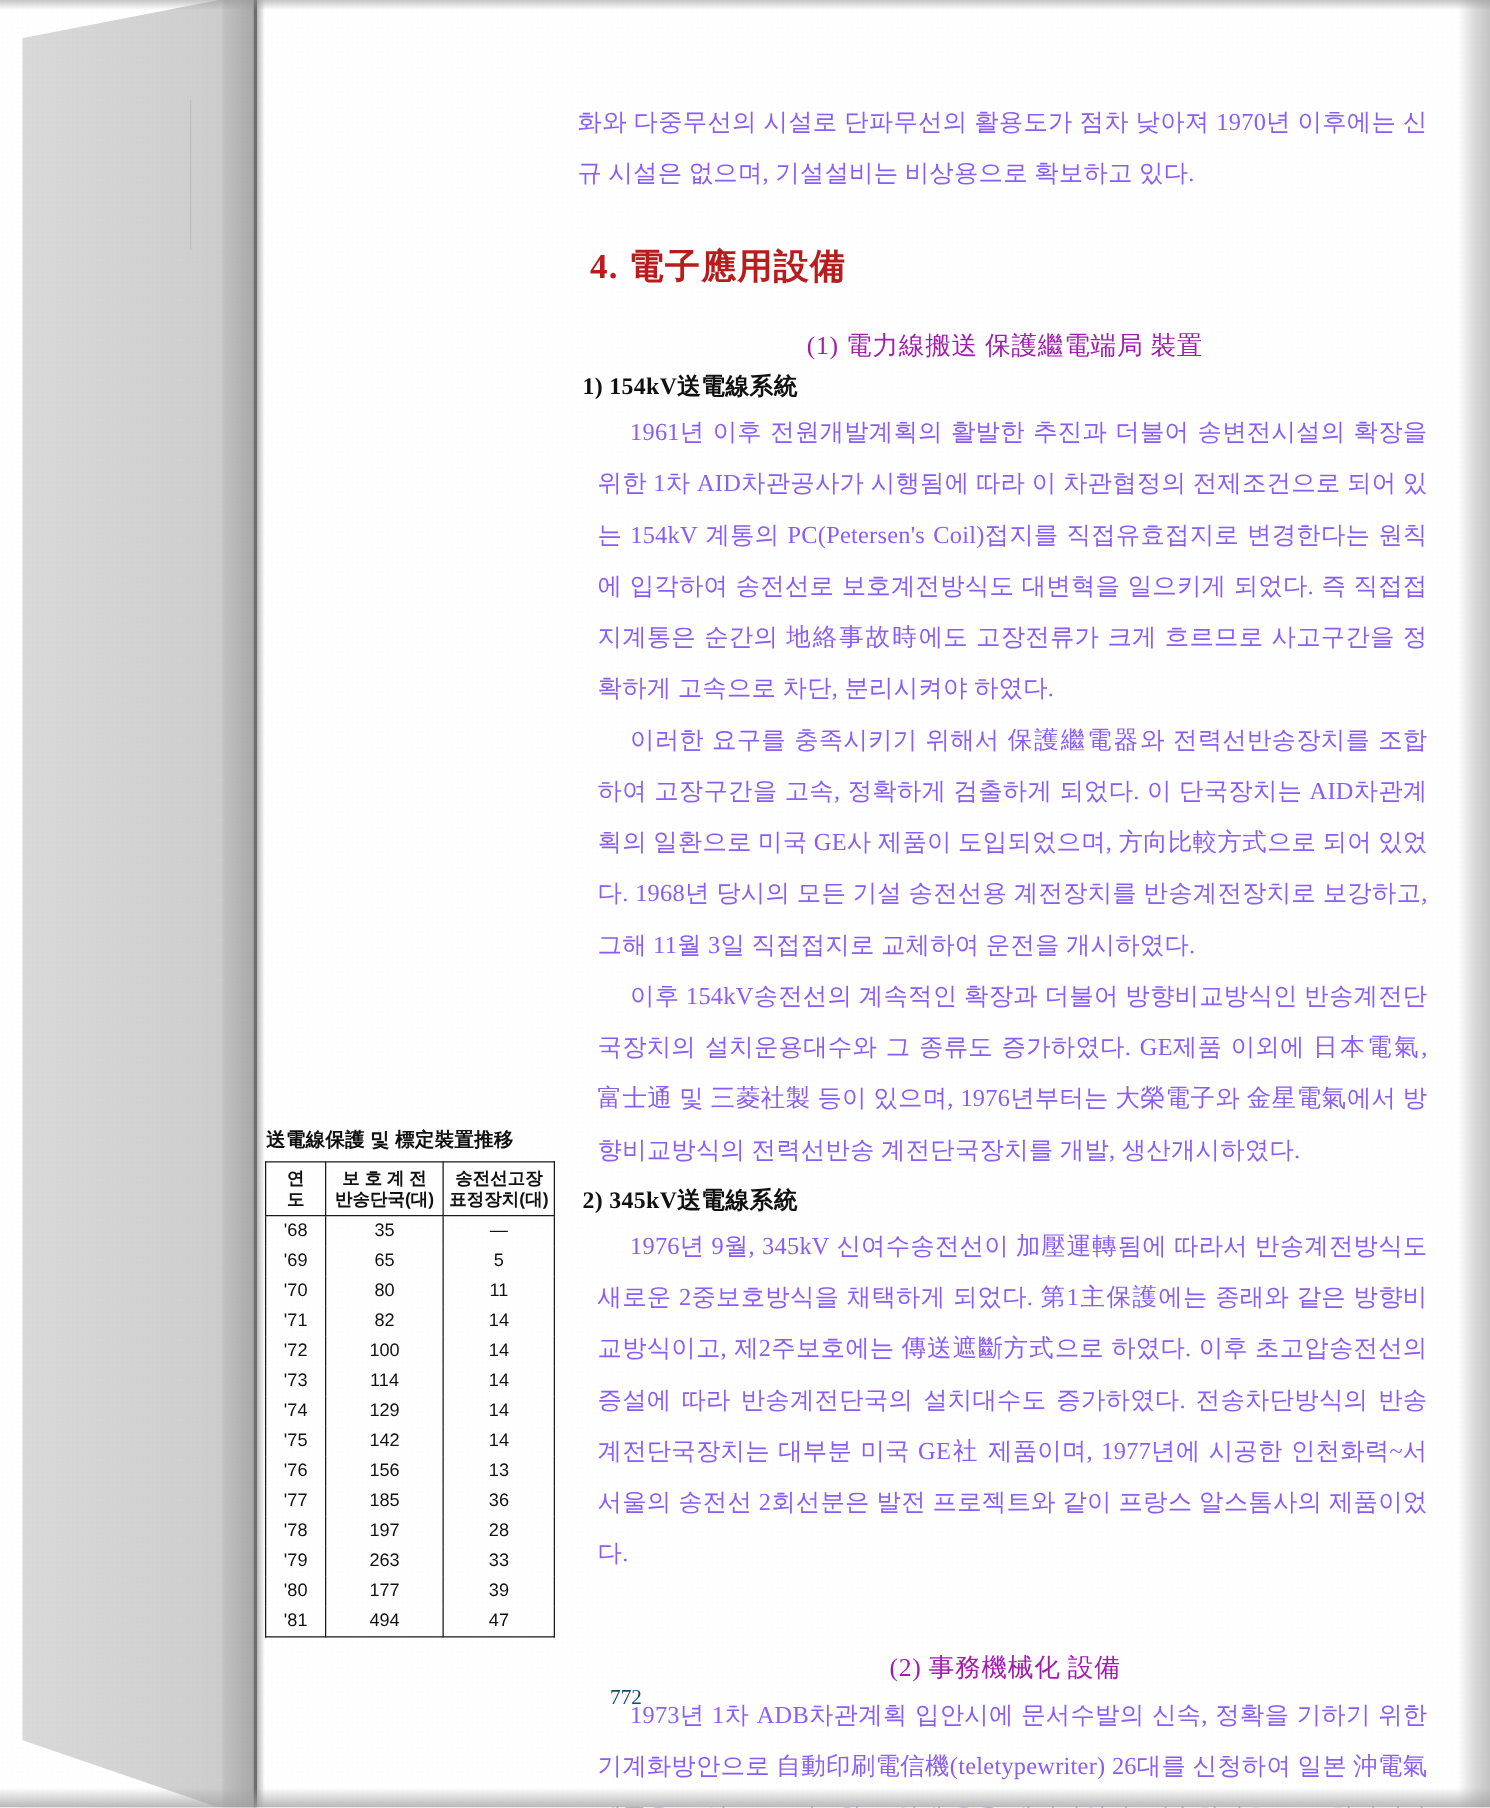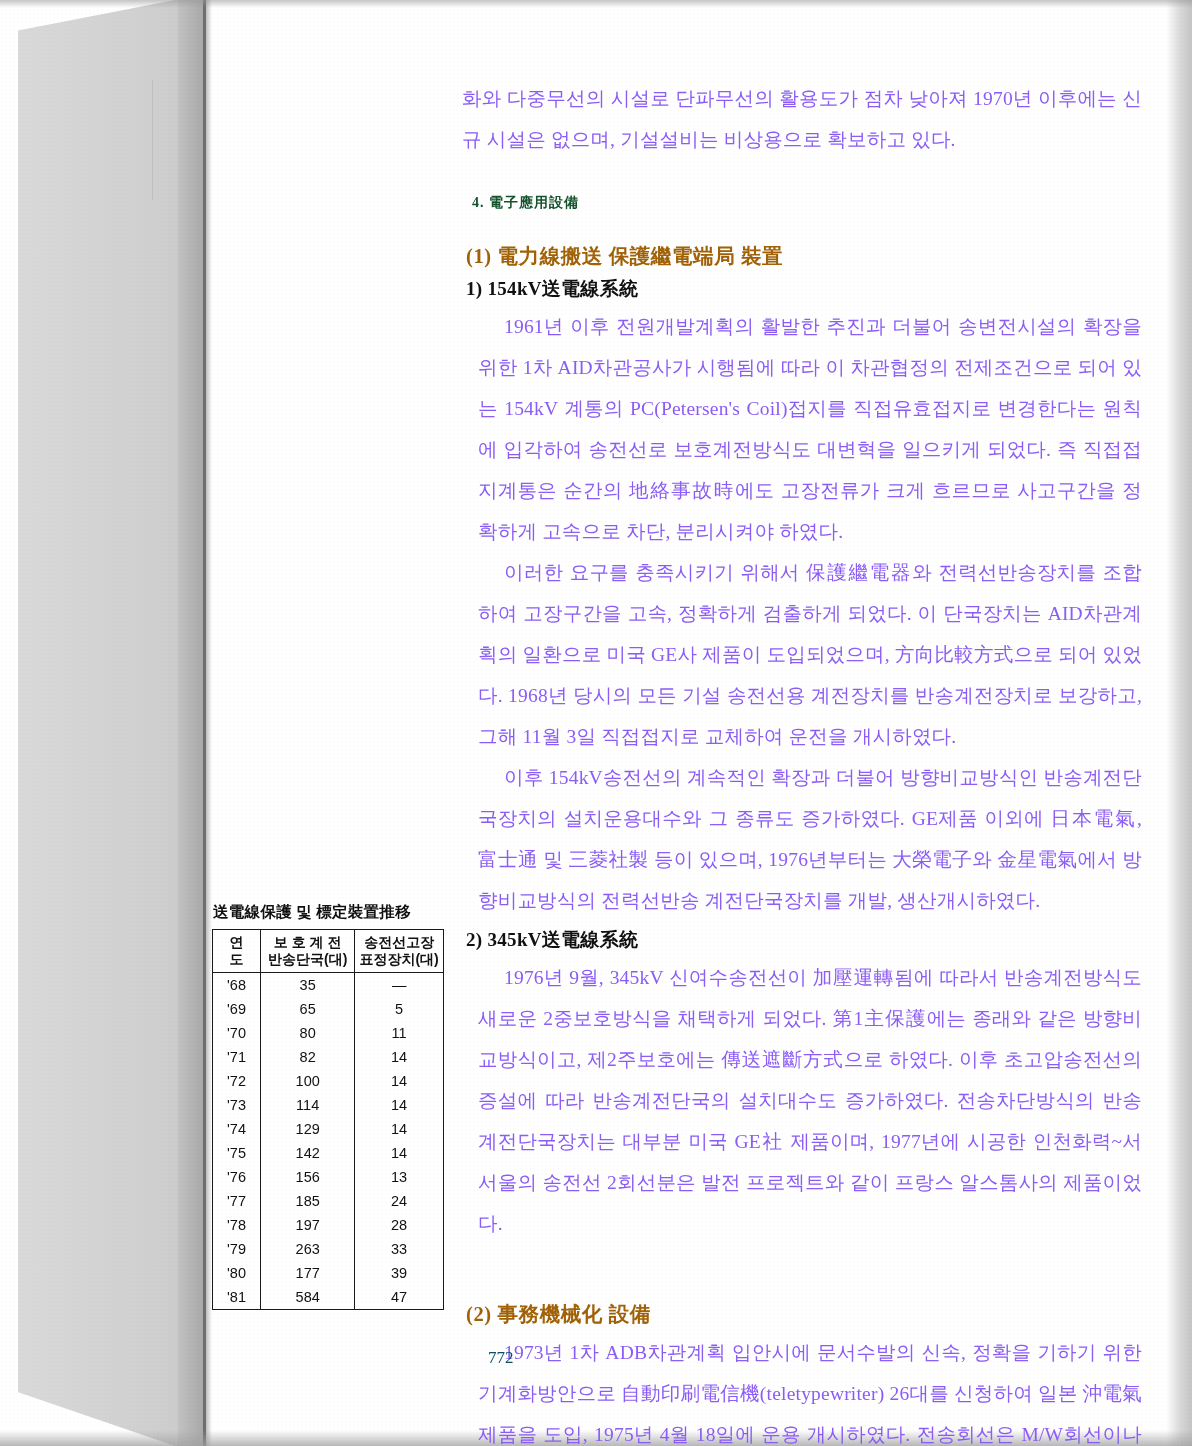--- a/index.html
+++ b/index.html
@@ -119,32 +119,33 @@
   .para {
     font-size: 19.5px;
     line-height: 41px;
     color: #8b5cf6;
     letter-spacing: 0.2px;
     text-align: justify;
     margin: 0;
   }
   .para.indent { text-indent: 26px; margin-left: 16px; }
   .h-sec {
-    font-size: 14px;
+    font-size: 28px;
     font-weight: bold;
-    color: #14532d;
+    color: #b91c1c;
     margin: 34px 0 26px 10px;
     letter-spacing: 1px;
   }
   .h-sub {
     font-size: 20.5px;
-    font-weight: bold;
-    color: #a16207;
+    font-weight: normal;
+    color: #a21caf;
     margin: 30px 0 4px 4px;
     letter-spacing: 0.6px;
+    text-align: center;
   }
   .h-num {
     font-size: 19px;
     font-weight: bold;
     color: #111;
     margin: 6px 0 4px 4px;
     letter-spacing: 0.3px;
   }
   .gap-md { height: 26px; }
   .page-number {
@@ -318,40 +319,40 @@
             <td class="col-b">14</td>
           </tr>
           <tr>
             <td class="col-year">'76</td>
             <td class="col-a">156</td>
             <td class="col-b">13</td>
           </tr>
           <tr>
             <td class="col-year">'77</td>
             <td class="col-a">185</td>
-            <td class="col-b">24</td>
+            <td class="col-b">36</td>
           </tr>
           <tr>
             <td class="col-year">'78</td>
             <td class="col-a">197</td>
             <td class="col-b">28</td>
           </tr>
           <tr>
             <td class="col-year">'79</td>
             <td class="col-a">263</td>
             <td class="col-b">33</td>
           </tr>
           <tr>
             <td class="col-year">'80</td>
             <td class="col-a">177</td>
             <td class="col-b">39</td>
           </tr>
           <tr>
             <td class="col-year">'81</td>
-            <td class="col-a">584</td>
+            <td class="col-a">494</td>
             <td class="col-b">47</td>
           </tr>
         </tbody>
     </table>
   </div>
 
   <div class="page-number">772</div>
 
   <div class="noise"></div>
 </div>

